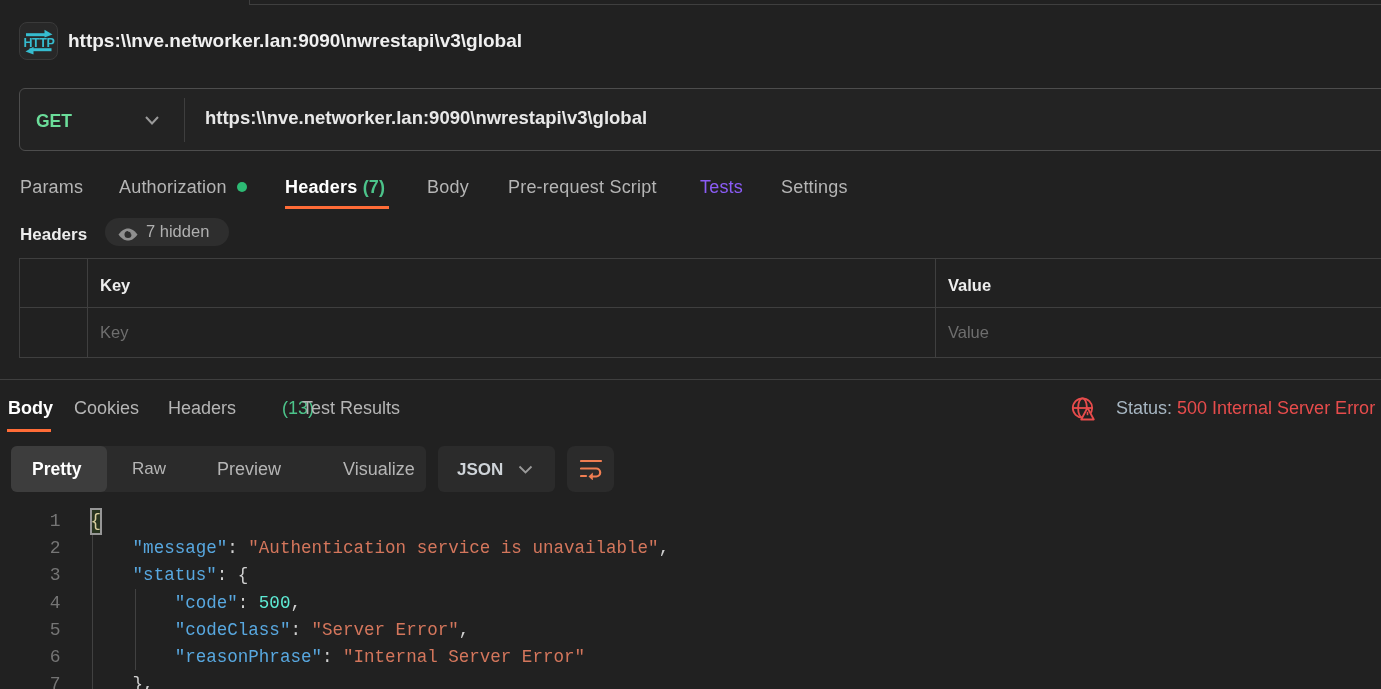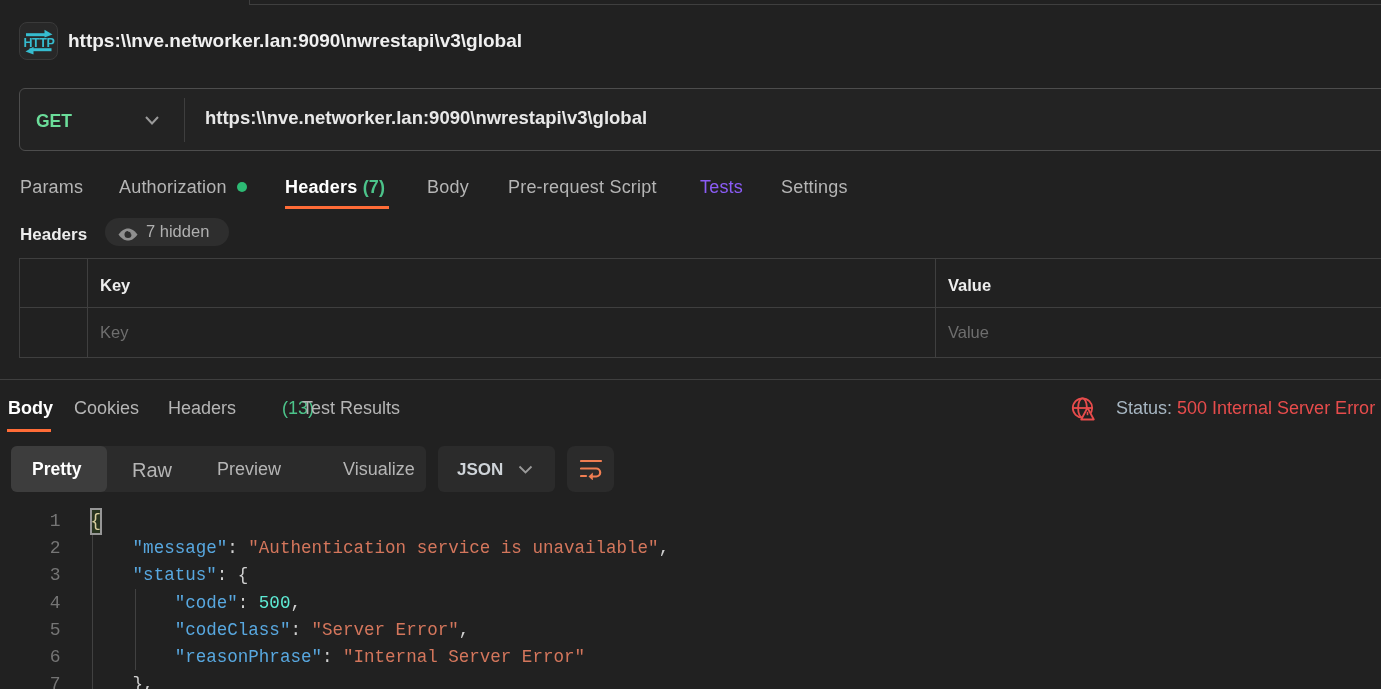--- a/index.html
+++ b/index.html
@@ -71,21 +71,21 @@
   <ellipse cx="11.5" cy="11" rx="4.4" ry="9.7" fill="none" stroke="#e74c4c" stroke-width="1.8"></ellipse>
   <line x1="1.8" y1="11" x2="21.2" y2="11" stroke="#e74c4c" stroke-width="1.8"></line>
   <path d="M16.5 10.8 L22.8 22.5 H10.2 Z" fill="#212121" stroke="#e74c4c" stroke-width="1.8" stroke-linejoin="round"></path>
   <line x1="16.5" y1="14.8" x2="16.5" y2="18.2" stroke="#e74c4c" stroke-width="1.6"></line>
 </svg>
 <div class="abs txt" style="left:1116px; top:398px; font-size:18px; color:#a7b6c2;">Status: <span style="color:#e74c4c;">500 Internal Server Error</span></div>
 
 <div class="abs" style="left:11px; top:446px; width:415px; height:46px; background:#2b2b2b; border-radius:6px;"></div>
 <div class="abs" style="left:11px; top:446px; width:96px; height:46px; background:#3d3d3d; border-radius:6px;"></div>
 <div class="abs txt" style="left:32px; top:459px; font-size:17.5px; font-weight:bold; color:#ffffff;">Pretty</div>
-<div class="abs txt" style="left:132px; top:459px; font-size:20px; color:#b5b5b5;">Raw</div>
+<div class="abs txt" style="left:132px; top:459px; font-size:17px; color:#b5b5b5;">Raw</div>
 <div class="abs txt" style="left:217px; top:459px; font-size:18px; color:#b5b5b5;text-align:center;">Preview</div>
 <div class="abs txt" style="left:331px; top:459px; font-size:18px; color:#b5b5b5;margin-left:12px;">Visualize</div>
 <div class="abs" style="left:438px; top:446px; width:117px; height:46px; background:#2b2b2b; border-radius:6px;"></div>
 <div class="abs txt" style="left:457px; top:460px; font-size:17px; font-weight:bold; color:#ced3d8;">JSON</div>
 <svg class="abs" style="left:517px; top:463px;" width="17" height="12" viewBox="0 0 17 12">
     <polyline points="2.5,3.5 8.5,9.5 14.5,3.5" fill="none" stroke="#9a9a9a" stroke-width="1.8"></polyline>
   </svg>
 <div class="abs" style="left:567px; top:446px; width:47px; height:46px; background:#2b2b2b; border-radius:8px;"></div>
 <svg class="abs" style="left:580px; top:459px;" width="23" height="21" viewBox="0 0 23 21">
   <line x1="1" y1="2" x2="21" y2="2" stroke="#f07e52" stroke-width="2.2" stroke-linecap="round"></line>

